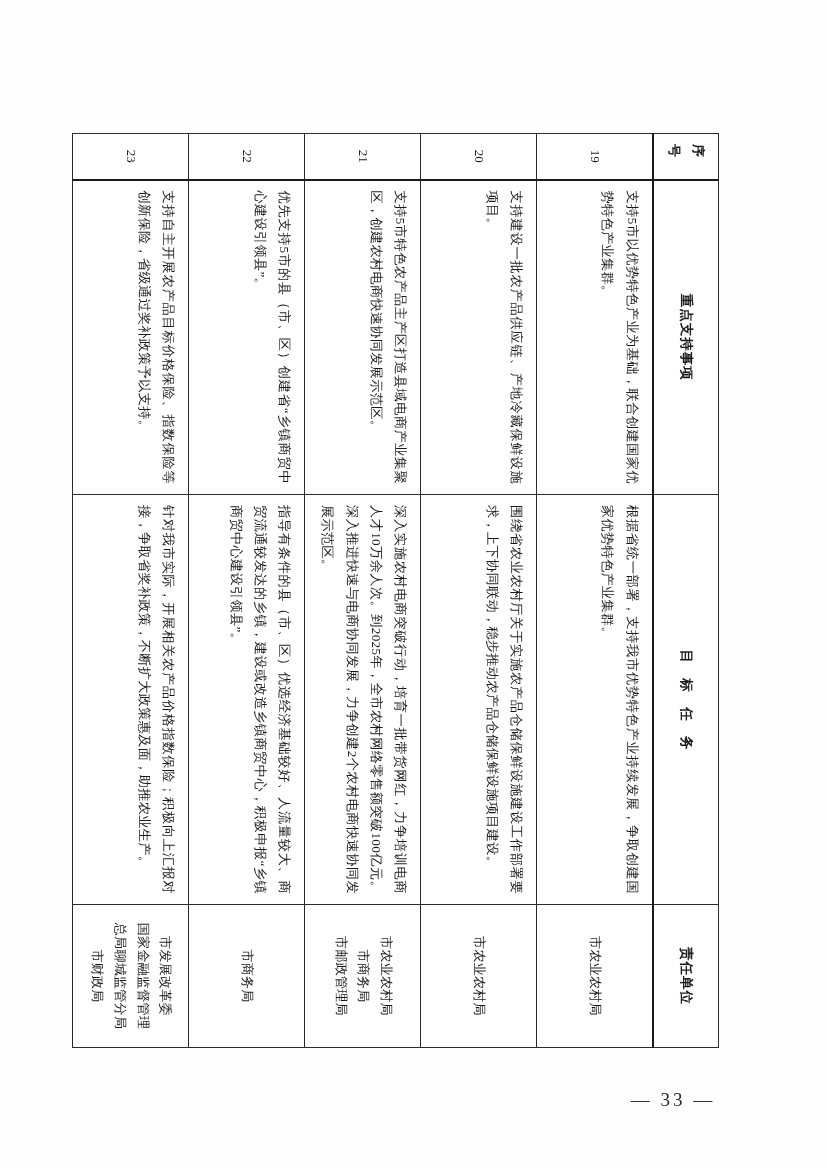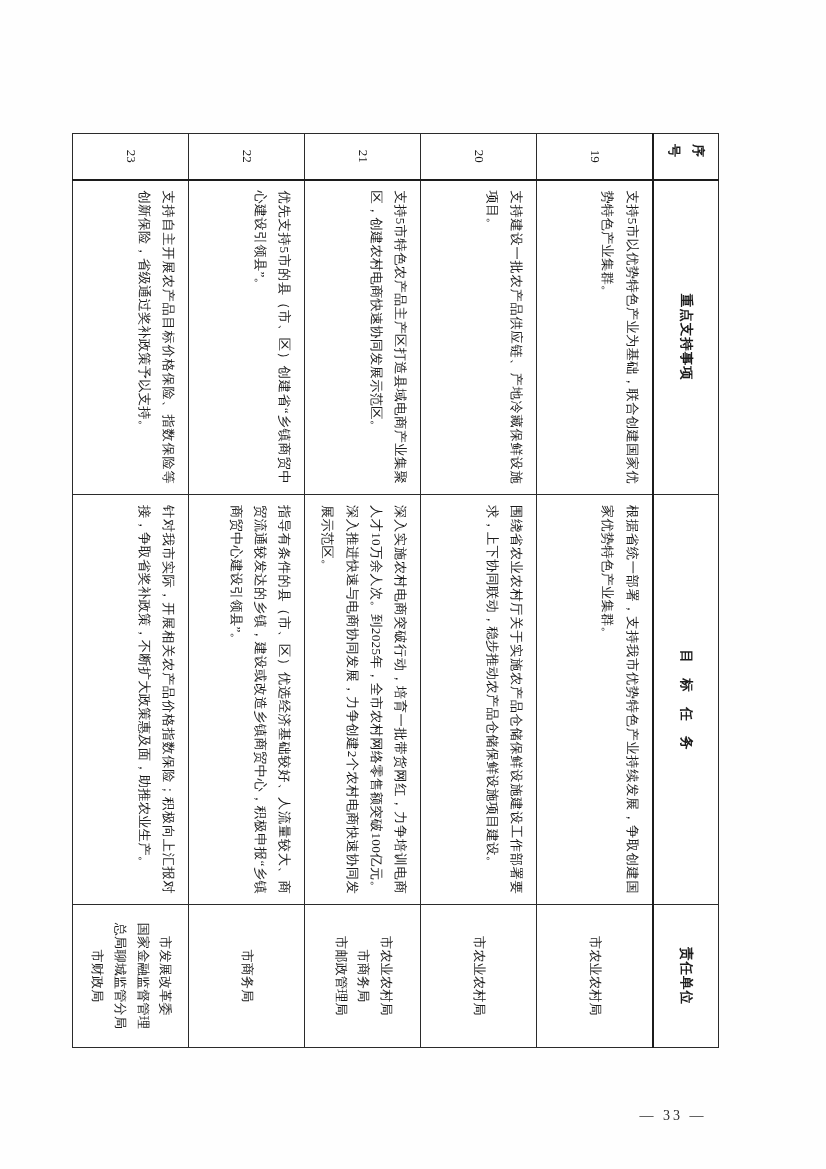--- a/index.html
+++ b/index.html
@@ -121,23 +121,23 @@
     font-size: 13px;
     line-height: 1.6;
   }
   .unit .agency { white-space: nowrap; }
 
   
   #page-number {
     position: absolute;
     left: 0;
     right: 0;
-    bottom: 45px;
+    bottom: 58px;
     text-align: center;
-    font-size: 14px;
+    font-size: 19px;
     color: #2a2a2a;
     letter-spacing: 3px;
     font-family: "Liberation Serif", "DejaVu Serif", serif;
     padding-left: 520px;
   }
 </style>
 </head>
 <body>
 
 <div id="page">

